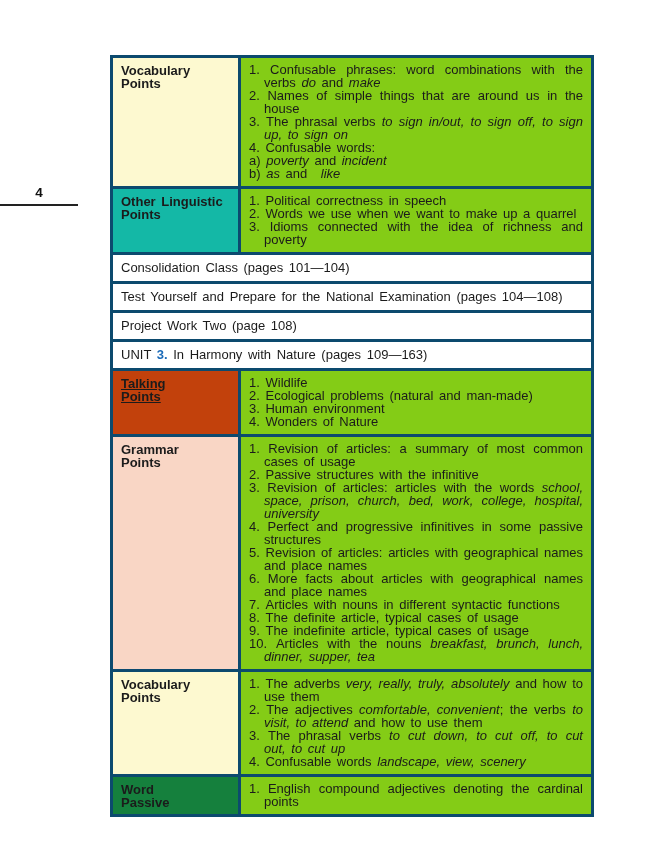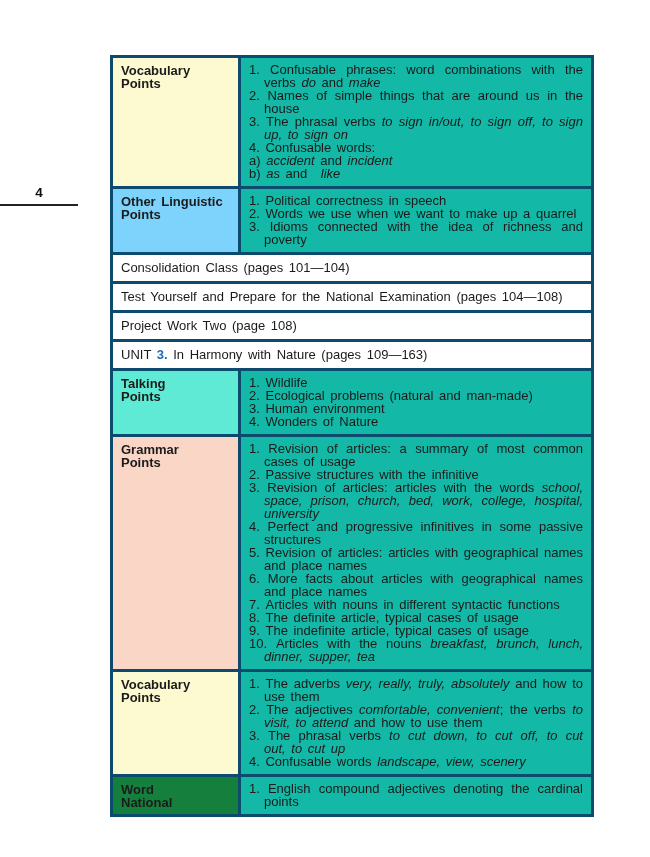--- a/index.html
+++ b/index.html
@@ -45,21 +45,21 @@
     line-height: 13px;
     word-spacing: 2px;
     color: #1b1b1b;
   }
   td.label {
     font-weight: bold;
     padding: 6px 8px 5px 8px;
   }
   td.content {
     padding: 5px 8px 6px 8px;
-    background: #14b8a6;
+    background: #84cc16;
   }
   td.full {
     padding: 6px 8px 7px 8px;
     vertical-align: middle;
     background: #ffffff;
   }
   .item {
     padding-left: 15px;
     text-indent: -15px;
     text-align: justify;
@@ -81,26 +81,26 @@
         <tr>
           <td class="label" style="background-color: rgb(253, 249, 208);">
             <div>Vocabulary</div>
             <div>Points</div>
           </td>
           <td class="content">
             <div class="item"><span>1.&nbsp;</span><span>Confusable phrases: word combinations with the verbs </span><span style="font-style: italic;">do</span><span> and </span><span style="font-style: italic;">make</span></div>
             <div class="item"><span>2.&nbsp;</span><span>Names of simple things that are around us in the house</span></div>
             <div class="item"><span>3.&nbsp;</span><span>The phrasal verbs </span><span style="font-style: italic;">to sign in/out, to sign off, to sign up, to sign on</span></div>
             <div class="item"><span>4.&nbsp;</span><span>Confusable words:</span></div>
-            <div class="item"><span>a)&nbsp;</span><span style="font-style: italic;">accident</span><span> and </span><span style="font-style: italic;">incident</span></div>
+            <div class="item"><span>a)&nbsp;</span><span style="font-style: italic;">poverty</span><span> and </span><span style="font-style: italic;">incident</span></div>
             <div class="item"><span>b)&nbsp;</span><span style="font-style: italic;">as</span><span> and </span><span style="font-style: italic; margin-left: 8px;">like</span></div>
           </td>
         </tr>
         <tr>
-          <td class="label" style="background-color: #7dd3fc;">
+          <td class="label" style="background-color: #14b8a6;">
             <div>Other Linguistic</div>
             <div>Points</div>
           </td>
           <td class="content">
             <div class="item"><span>1.&nbsp;</span><span>Political correctness in speech</span></div>
             <div class="item"><span>2.&nbsp;</span><span>Words we use when we want to make up a quarrel</span></div>
             <div class="item"><span>3.&nbsp;</span><span>Idioms connected with the idea of richness and poverty</span></div>
           </td>
         </tr>
         <tr>
@@ -109,21 +109,21 @@
         <tr>
           <td colspan="2" class="full"><span>Test Yourself and Prepare for the National Examination (pages 104—108)</span></td>
         </tr>
         <tr>
           <td colspan="2" class="full"><span>Project Work Two (page 108)</span></td>
         </tr>
         <tr>
           <td colspan="2" class="full"><span style="font-weight: normal;">UNIT </span><span style="font-weight: bold; color: rgb(26, 106, 184);">3.</span><span> In Harmony with Nature (pages 109—163)</span></td>
         </tr>
         <tr>
-          <td class="label" style="background-color: #5eead4;">
+          <td class="label" style="background-color: #c2410c; text-decoration: underline;">
             <div>Talking</div>
             <div>Points</div>
           </td>
           <td class="content">
             <div class="item"><span>1.&nbsp;</span><span>Wildlife</span></div>
             <div class="item"><span>2.&nbsp;</span><span>Ecological problems (natural and man-made)</span></div>
             <div class="item"><span>3.&nbsp;</span><span>Human environment</span></div>
             <div class="item"><span>4.&nbsp;</span><span>Wonders of Nature</span></div>
           </td>
         </tr>
@@ -153,21 +153,21 @@
           <td class="content">
             <div class="item"><span>1.&nbsp;</span><span>The adverbs </span><span style="font-style: italic;">very, really, truly, absolutely</span><span> and how to use them</span></div>
             <div class="item"><span>2.&nbsp;</span><span>The adjectives </span><span style="font-style: italic; margin-top: 29px;">comfortable, convenient</span><span>; the verbs </span><span style="font-style: italic;">to visit, to attend</span><span> and how to use them</span></div>
             <div class="item"><span>3.&nbsp;</span><span>The phrasal verbs </span><span style="font-style: italic;">to cut down, to cut off, to cut out, to cut up</span></div>
             <div class="item"><span>4.&nbsp;</span><span>Confusable words </span><span style="font-style: italic;">landscape, view, scenery</span></div>
           </td>
         </tr>
         <tr>
           <td class="label" style="background-color: #15803d; margin-left: 43px;">
             <div>Word</div>
-            <div>National</div>
+            <div>Passive</div>
           </td>
           <td class="content">
             <div class="item"><span>1.&nbsp;</span><span>English compound adjectives denoting the cardinal points</span></div>
           </td>
         </tr>
       </tbody>
   </table>
 </div>
 
 </body></html>

